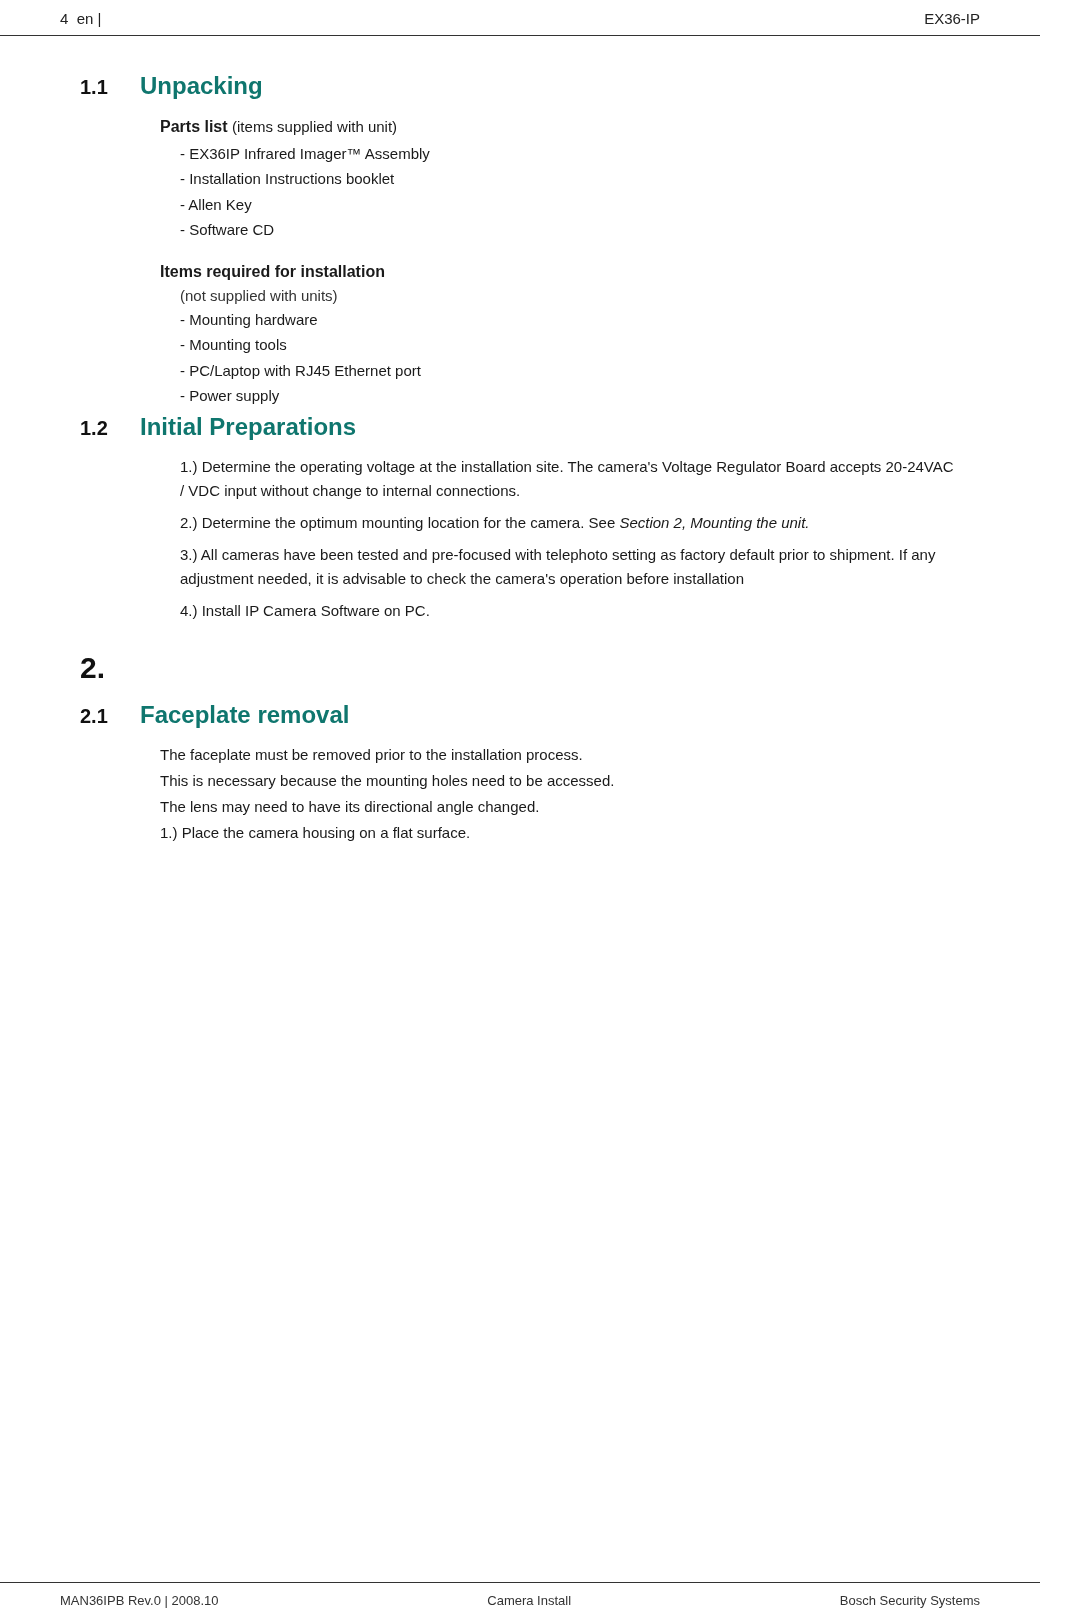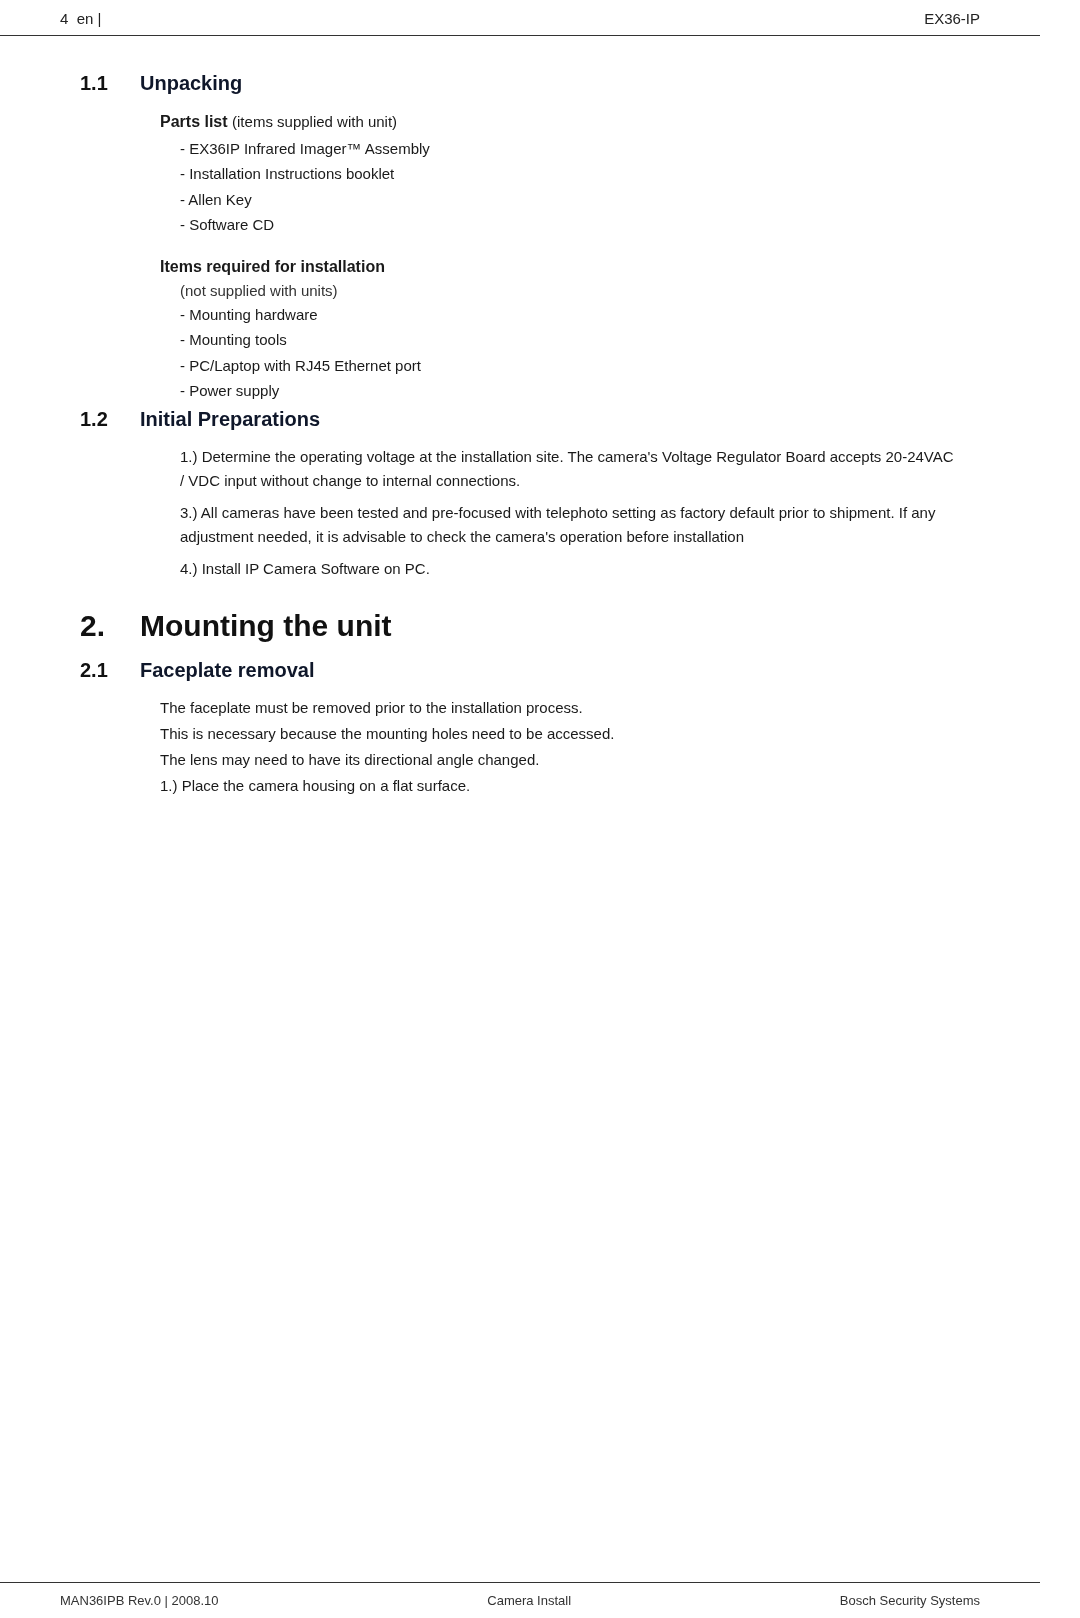--- a/index.html
+++ b/index.html
@@ -58,23 +58,23 @@
     }
 
     .section-h2 .section-num {
       font-size: 20px;
       font-weight: bold;
       min-width: 60px;
       color: #111;
     }
 
     .section-h2 .section-title {
-      font-size: 20px;
-      font-weight: bold;
-      color: #0f172a;
+      font-size: 24px;
+      font-weight: bold;
+      color: #0f766e;
     }
 
     .subsection-title {
       font-size: 16px;
       font-weight: bold;
       margin-bottom: 6px;
       margin-top: 18px;
       padding-left: 80px;
     }
 
@@ -206,35 +206,38 @@
     <div class="section-h2" style="">
       <span class="section-num">1.2</span>
       <span class="section-title">Initial Preparations</span>
     </div>
 
     <div class="numbered-list-item">
       <span class="item-num">1.)</span>
       <span class="item-text"> <span>Determine the operating voltage at the installation site. The camera's Voltage Regulator Board accepts 20-24VAC / VDC input without change to internal connections.</span></span>
     </div>
 
+    <div class="numbered-list-item">
+      <span class="item-num">2.)</span>
+      <span class="item-text"> <span>Determine the optimum mounting location for the camera.  See </span><span class="italic">Section 2, Mounting the unit.</span></span>
+    </div>
 
     <div class="numbered-list-item">
       <span class="item-num">3.)</span>
       <span class="item-text"> <span>All cameras have been tested and pre-focused with telephoto setting as factory default prior to shipment. If any adjustment needed, it is advisable to check the camera's operation before installation</span></span>
     </div>
 
     <div class="numbered-list-item">
       <span class="item-num">4.)</span>
       <span class="item-text"> <span>Install IP Camera Software on PC.</span></span>
     </div>
 
     <div class="big-section">
       <div class="big-section-h1">
         <span class="section-num">2.</span>
-        <span class="section-title">Mounting the unit</span>
       </div>
     </div>
 
     <div class="section-h2" style="margin-top:8px;">
       <span class="section-num">2.1</span>
       <span class="section-title">Faceplate removal</span>
     </div>
 
     <div class="faceplate-para">The faceplate must be removed prior to the installation process.</div>
     <div class="faceplate-para">This is necessary because the mounting holes need to be accessed.</div>

